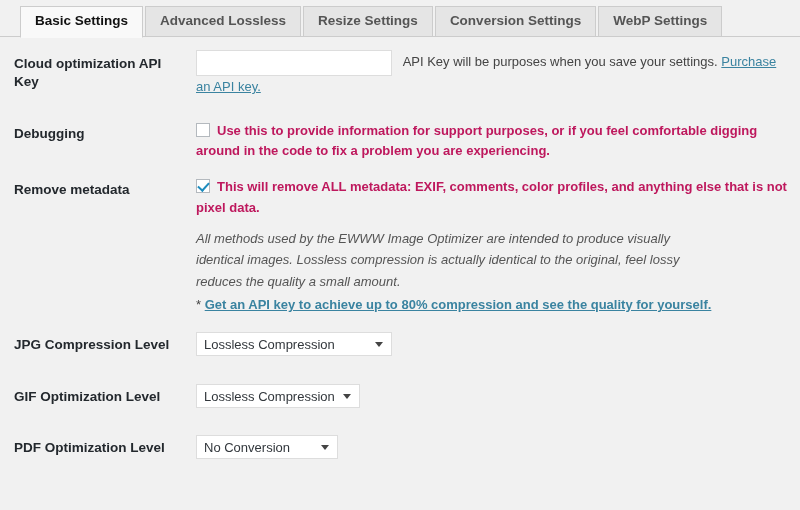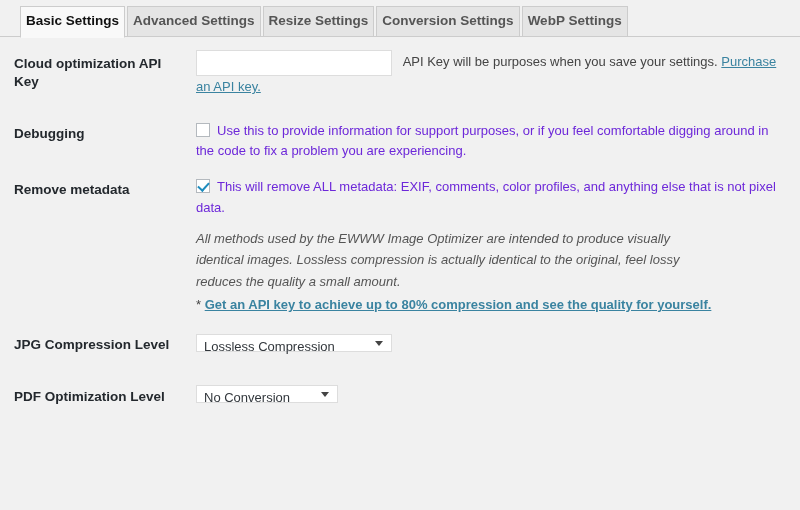--- a/index.html
+++ b/index.html
@@ -23,21 +23,21 @@
     height: 37px;
     border-bottom: 1px solid #ccc;
     padding-left: 20px;
     background: #f1f1f1;
   }
   .nav-tab {
     display: inline-block;
     position: relative;
     top: 6px;
     margin: 0 2px -1px 0;
-    padding: 6px 5px 7px;
+    padding: 6px 14px 7px;
     font-size: 13.5px;
     font-weight: bold;
     line-height: 1.2;
     background: #e5e5e5;
     color: #555;
     border: 1px solid #ccc;
     border-bottom: none;
     text-decoration: none;
     vertical-align: top;
     white-space: nowrap;
@@ -121,21 +121,22 @@
     position: absolute;
     left: 3px; top: 0px;
     width: 5px; height: 9px;
     border: solid #1e8cbe;
     border-width: 0 2px 2px 0;
     transform: rotate(42deg);
   }
   .cb-label {
     display: inline;
     font-size: 13px;
-    color: #6d28d9;
+    color: #be185d;
+    font-weight: bold;
   }
   .checkbox-block { max-width: 585px; }
 
   .note-italic {
     font-style: italic;
     font-size: 13px;
     color: #555;
     max-width: 500px;
     line-height: 1.65;
     margin: 0 0 3px 0;
@@ -149,21 +150,21 @@
   a.link {
     color: #3a83a0;
     text-decoration: underline;
     cursor: pointer;
   }
   a.link.bold { font-weight: 700; }
 
   .select-box {
     display: inline-block;
     position: relative;
-    height: 18px;
+    height: 24px;
     border: 1px solid #ddd;
     background: #fff;
     font-size: 13px;
     color: #32373c;
     line-height: 24px;
     padding: 0 26px 0 7px;
     cursor: pointer;
     white-space: nowrap;
     vertical-align: middle;
   }
@@ -177,21 +178,21 @@
     border-top: 5px solid #444;
   }
   .w-wide { width: 196px; }
   .w-pdf  { width: 142px; }
   .select-box.auto { padding-right: 24px; }
 </style>
 </head>
 <body>
 
 <div class="nav-tab-wrapper">
-  <a class="nav-tab nav-tab-active"><span>Basic Settings</span></a><a class="nav-tab"><span>Advanced Settings</span></a><a class="nav-tab"><span>Resize Settings</span></a><a class="nav-tab"><span>Conversion Settings</span></a><a class="nav-tab"><span>WebP Settings</span></a>
+  <a class="nav-tab nav-tab-active"><span>Basic Settings</span></a><a class="nav-tab"><span>Advanced Lossless</span></a><a class="nav-tab"><span>Resize Settings</span></a><a class="nav-tab"><span>Conversion Settings</span></a><a class="nav-tab"><span>WebP Settings</span></a>
 </div>
 
 <table class="form-table">
   <tbody>
 
   <tr class="row-apikey">
     <th>Cloud optimization API Key</th>
     <td>
       <input class="text-field" type="text" placeholder="" style="">
       <span class="apikey-help"><span>API Key will be purposes when you save your settings.</span>
@@ -230,20 +231,29 @@
     <th>JPG Compression Level</th>
     <td>
       <div class="select-box w-wide">
         <span>Lossless Compression</span>
         <span class="arrow"></span>
       </div>
     </td>
   </tr>
 
 
+  <tr class="row-gif">
+    <th>GIF Optimization Level</th>
+    <td>
+      <div class="select-box auto">
+        <span>Lossless Compression</span>
+        <span class="arrow"></span>
+      </div>
+    </td>
+  </tr>
 
   <tr class="row-pdf">
     <th>PDF Optimization Level</th>
     <td>
       <div class="select-box w-pdf">
         <span>No Conversion</span>
         <span class="arrow"></span>
       </div>
     </td>
   </tr>

